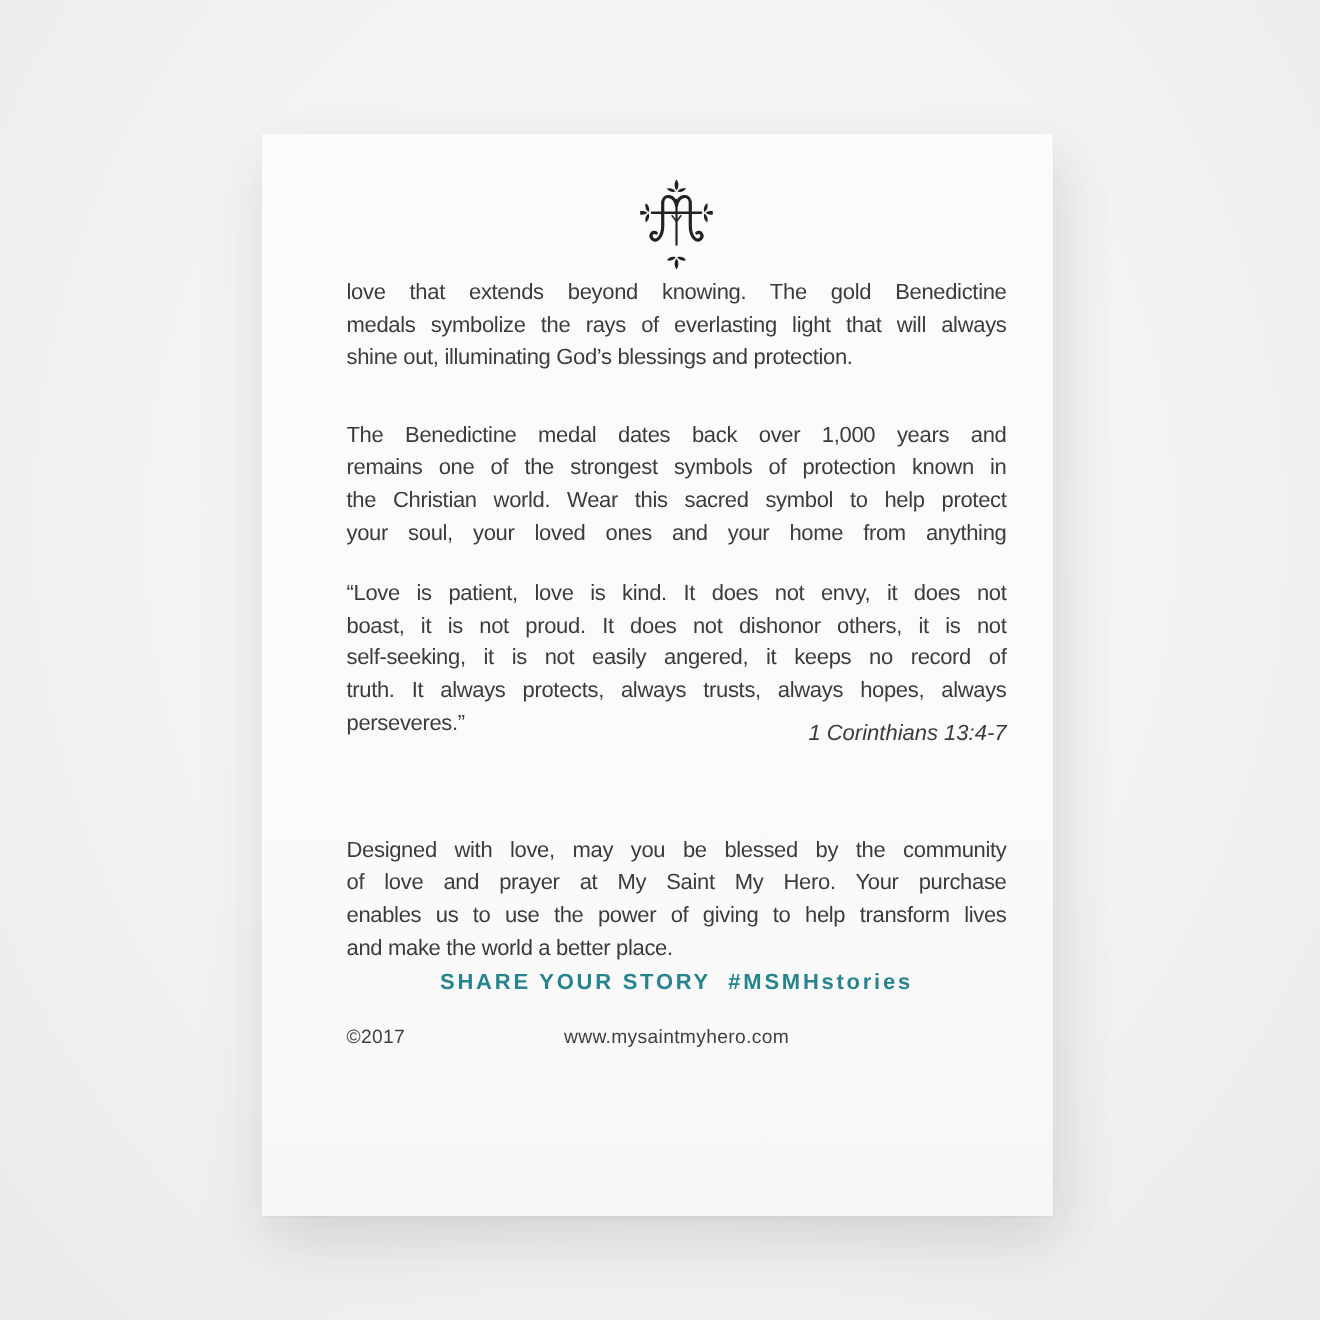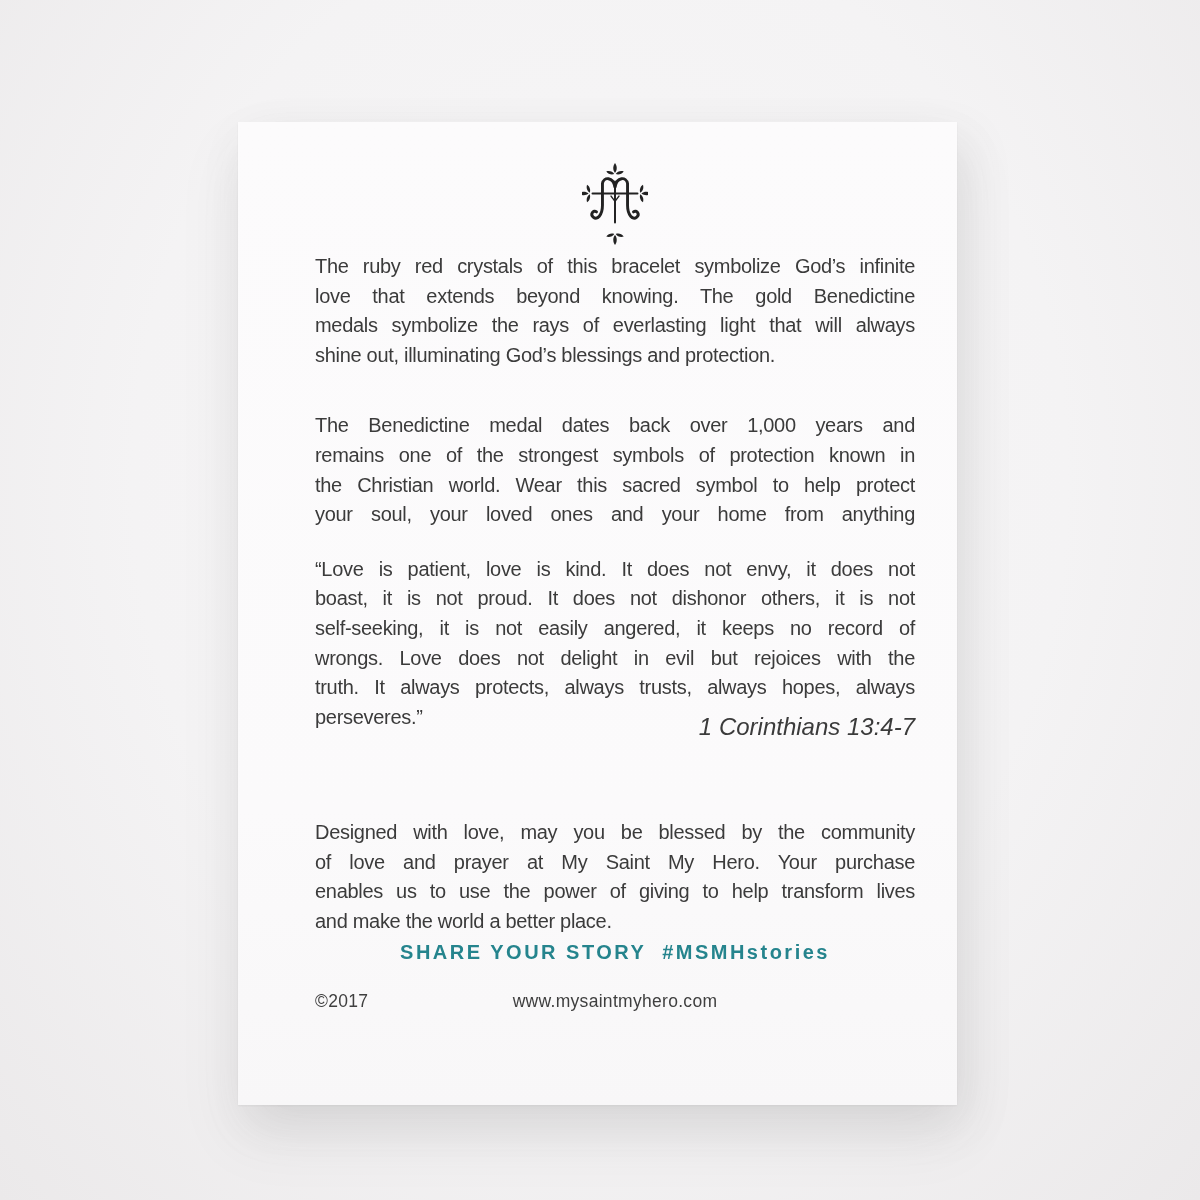--- a/index.html
+++ b/index.html
@@ -46,21 +46,21 @@
     text-align: justify;
     text-align-last: justify;
     text-justify: inter-word;
     white-space: nowrap;
   }
   .line.last {
     text-align-last: left;
   }
   .attribution {
     margin-top: -20px;
-    font-size: 24px;
+    font-size: 20px;
     line-height: 29.6px;
     font-style: italic;
     color: #3b3b3b;
     text-align: right;
   }
   .tagline-title {
     margin-top: 21px;
     text-align: center;
     color: #25848d;
     font-weight: bold;
@@ -135,38 +135,36 @@
         <g stroke="#222222" fill="none" stroke-linecap="round">
           <line x1="16" y1="46" x2="84" y2="46" stroke-width="3.2"></line>
           <line x1="50" y1="28" x2="50" y2="90" stroke-width="3"></line>
           <path d="M50,36 C47,21 33,20 31,31 L31,64 C31,79 23,87 17,82 C12,78 17,70 22,74" stroke-width="4.4"></path>
           <path d="M50,36 C53,21 67,20 69,31 L69,64 C69,79 77,87 83,82 C88,78 83,70 78,74" stroke-width="4.4"></path>
           <path d="M44,50 L50,58 L56,50" stroke-width="2.2"></path>
         </g>
       </svg>
 
       <div class="para para-1">
-        <div class="line">The ruby red crystals of this bracelet symbolize God’s infinite</div>
         <div class="line">love that extends beyond knowing. The gold Benedictine</div>
         <div class="line">medals symbolize the rays of everlasting light that will always</div>
         <div class="line last">shine out, illuminating God’s blessings and protection.</div>
       </div>
 
       <div class="para para-2">
         <div class="line">The Benedictine medal dates back over 1,000 years and</div>
         <div class="line">remains one of the strongest symbols of protection known in</div>
         <div class="line">the Christian world. Wear this sacred symbol to help protect</div>
         <div class="line">your soul, your loved ones and your home from anything</div>
       </div>
 
       <div class="para para-3">
         <div class="line">“Love is patient, love is kind. It does not envy, it does not</div>
         <div class="line">boast, it is not proud. It does not dishonor others, it is not</div>
         <div class="line">self-seeking, it is not easily angered, it keeps no record of</div>
-        <div class="line">wrongs. Love does not delight in evil but rejoices with the</div>
         <div class="line">truth. It always protects, always trusts, always hopes, always</div>
         <div class="line last">perseveres.”</div>
       </div>
 
       <div class="attribution">1 Corinthians 13:4-7</div>
 
       <div class="para para-4">
         <div class="line">Designed with love, may you be blessed by the community</div>
         <div class="line">of love and prayer at My Saint My Hero. Your purchase</div>
         <div class="line">enables us to use the power of giving to help transform lives</div>

